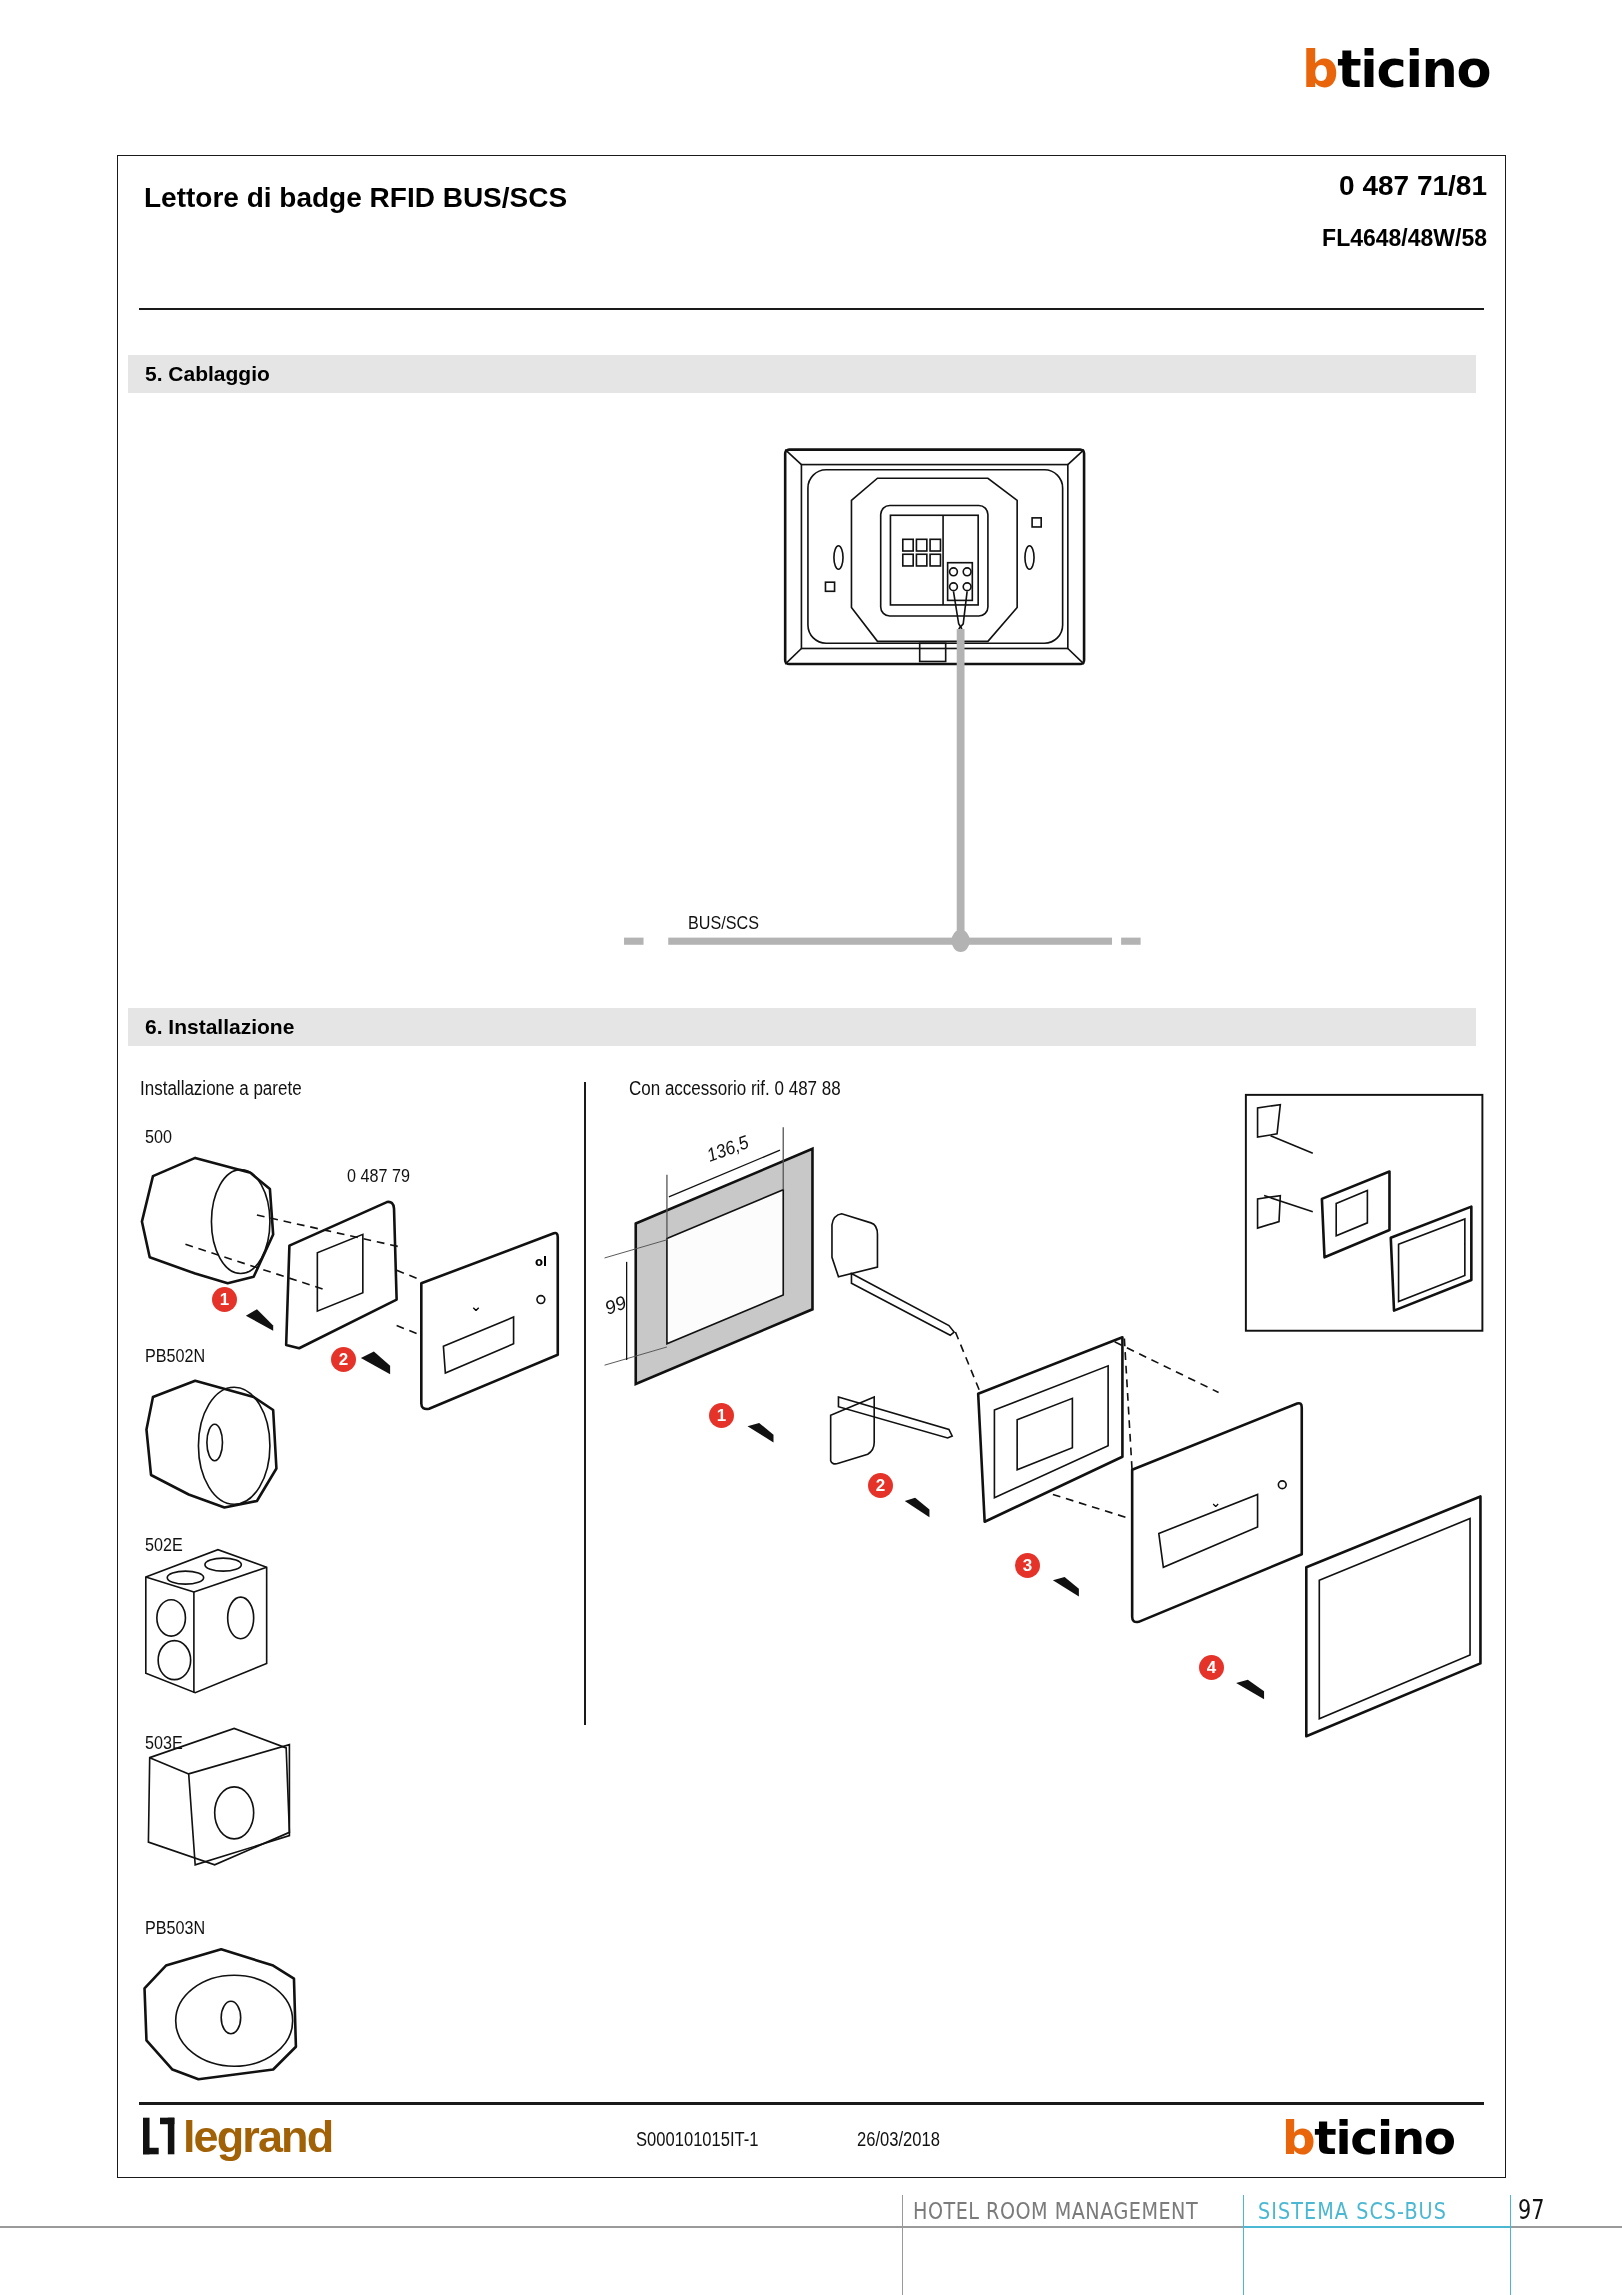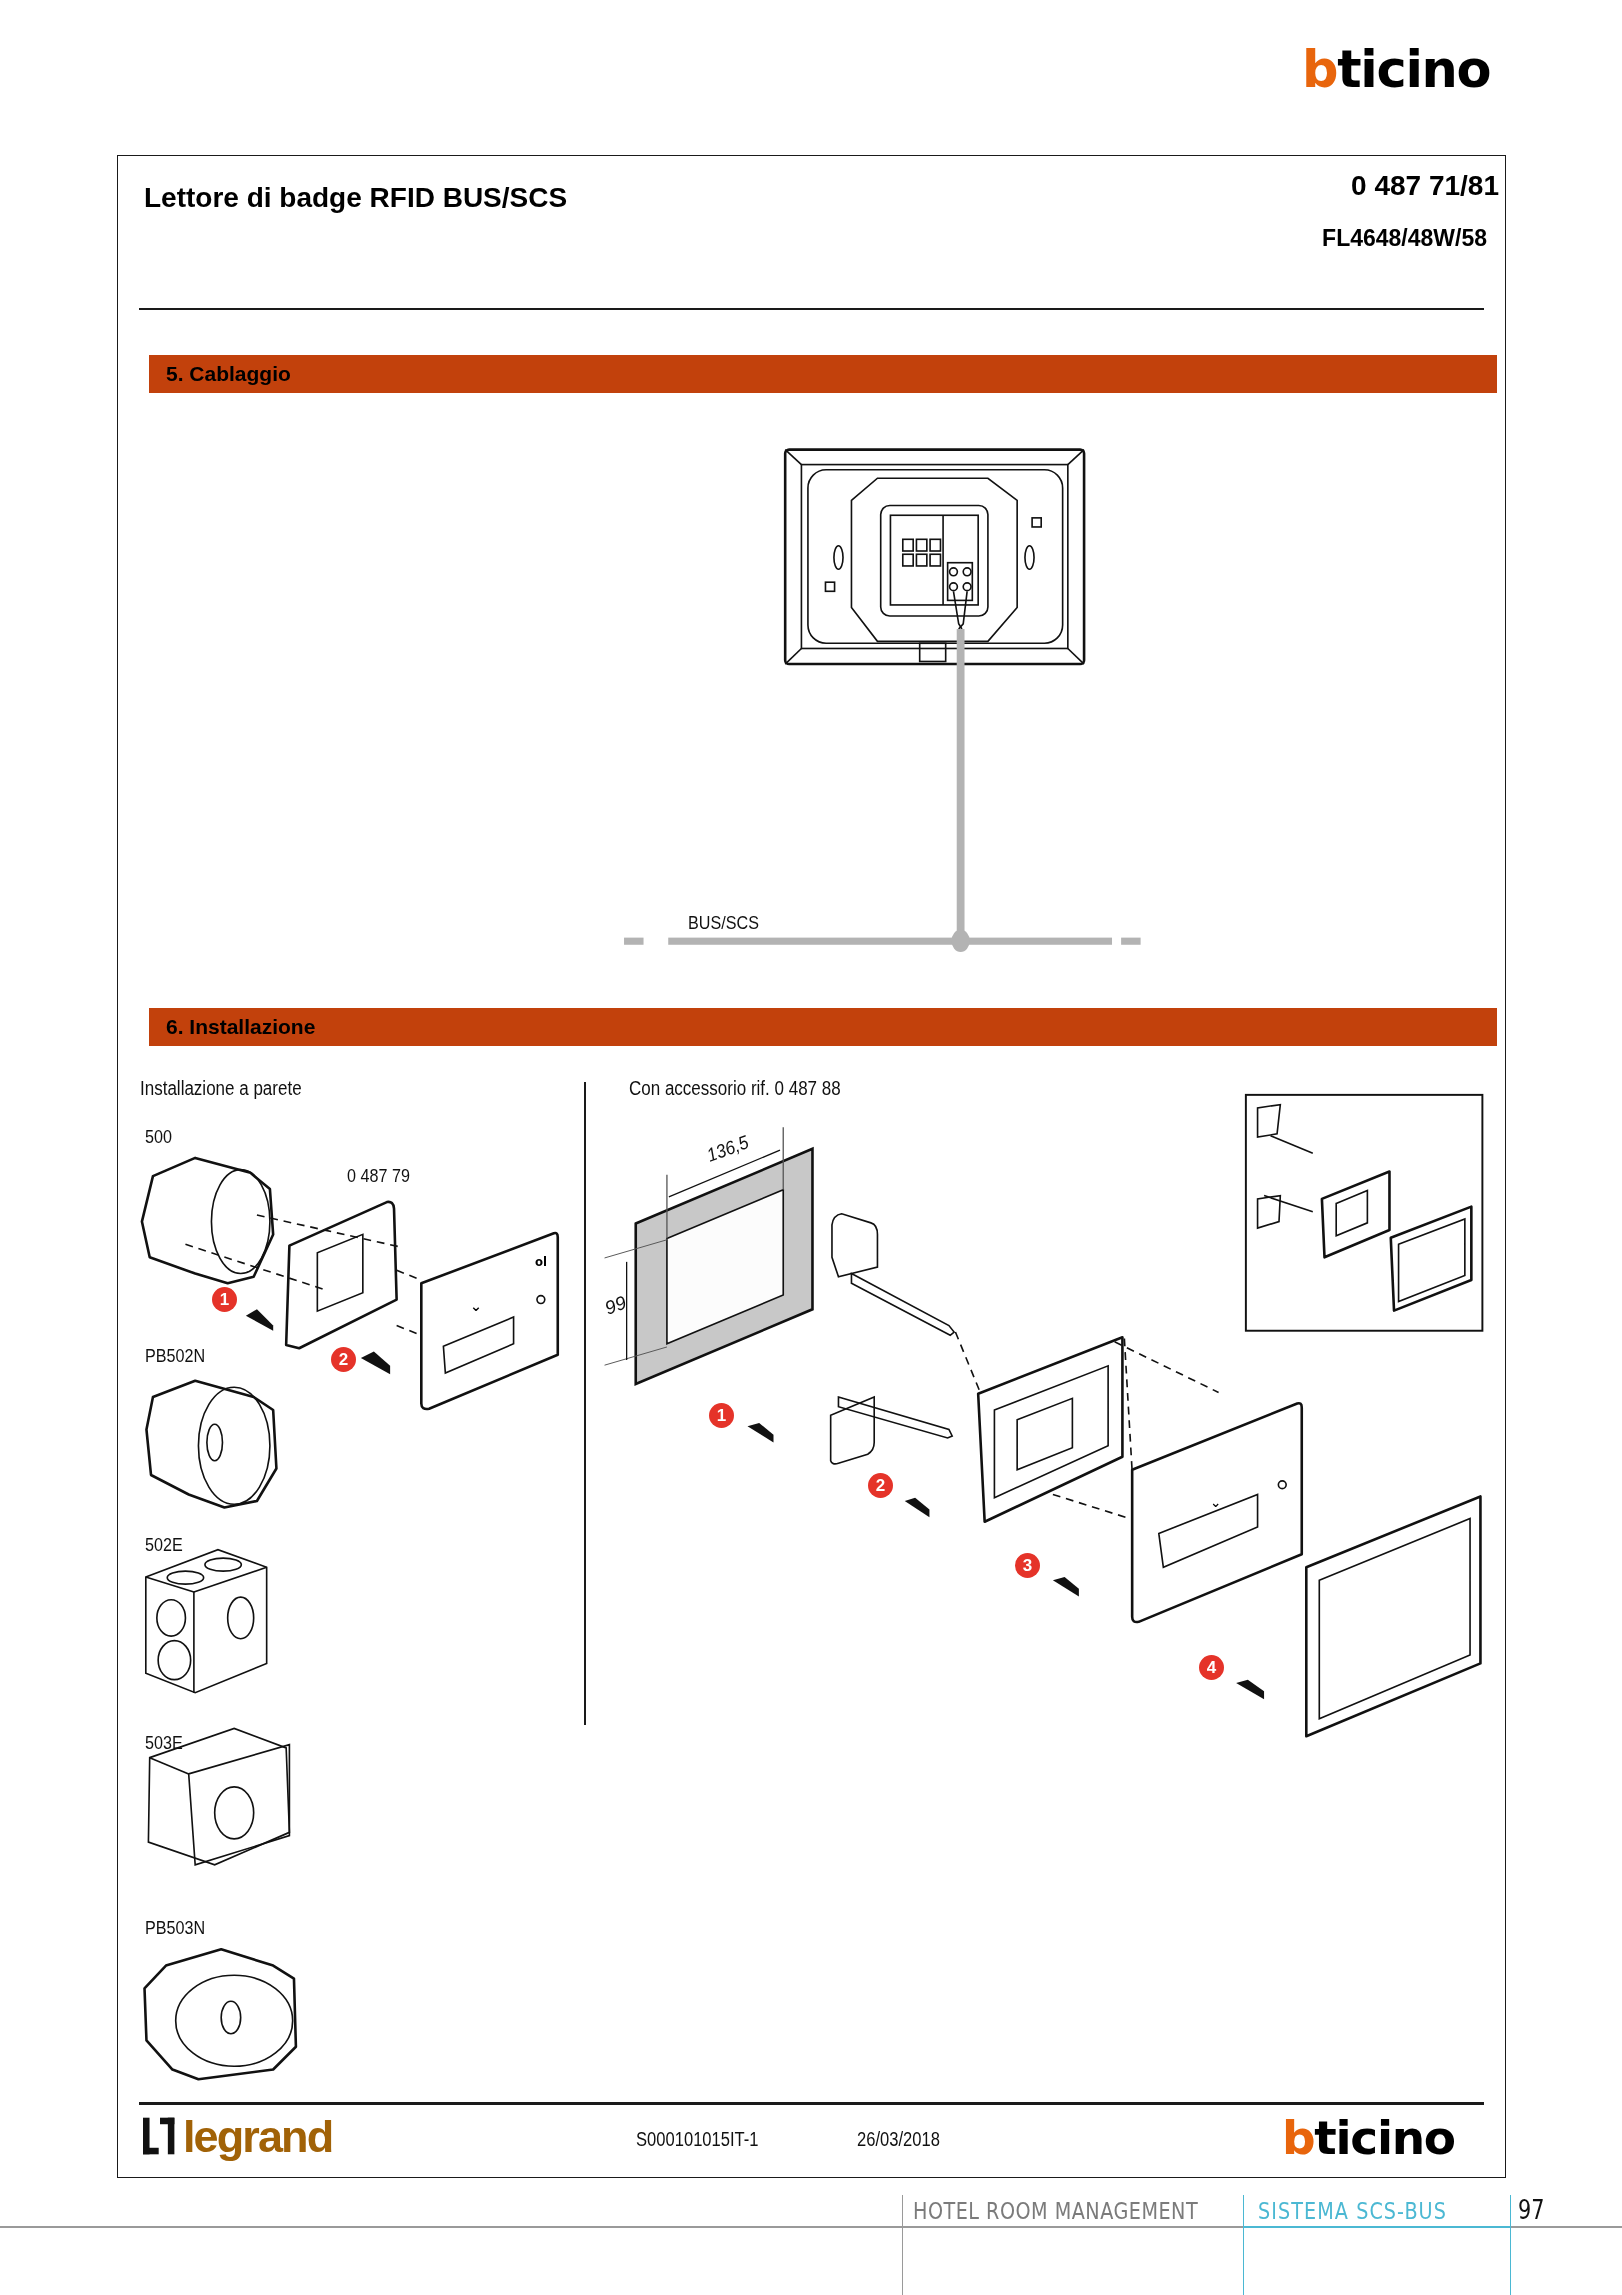--- a/index.html
+++ b/index.html
@@ -9,25 +9,25 @@
 
   
   .bt-logo { font-family: "DejaVu Sans", sans-serif; font-weight: bold; letter-spacing: -1.3px; line-height: 1; }
   .bt-logo .b { color: #e8650c; }
   .bt-logo .rest { color: #000; text-align: center; }
   .lg-logo { font-family: "Liberation Sans", sans-serif; font-weight: bold; color: #a16207; line-height: 1; letter-spacing: -1.9px; }
 
   
   #frame { left: 117px; top: 155px; width: 1389px; height: 2023px; border: 1.9px solid #1a1a1a; box-sizing: border-box; }
   #title { left: 144px; top: 182px; font-size: 28px; font-weight: bold; }
-  #code1 { right: 124px; top: 170px; font-size: 28px; font-weight: bold; text-align: right; }
+  #code1 { right: 136px; top: 170px; font-size: 28px; font-weight: bold; text-align: right; }
   #code2 { right: 136px; top: 209px; font-size: 23px; font-weight: bold; text-align: right; margin-top: 16px; }
   #rule-top { left: 139px; top: 308px; width: 1345px; height: 1.9px; background: #1a1a1a; }
 
-  .section-bar { left: 149px; width: 1348px; height: 38px; background: #c2410c; }
+  .section-bar { left: 128px; width: 1348px; height: 38px; background: #e5e5e5; }
   .section-bar span { position: absolute; left: 17px; top: 6.5px; font-size: 21px; font-weight: bold; }
 
   .label { font-family: "Liberation Sans", sans-serif; font-size: 19px; color: #111; transform: scaleX(0.85); transform-origin: left top; white-space: nowrap; }
 
   #col-divider { left: 584px; top: 1082px; width: 1.9px; height: 643px; background: #1a1a1a; }
 
   #rule-bottom { left: 139px; top: 2102px; width: 1345px; height: 2.6px; background: #1a1a1a; }
 
   .num-badge { width: 25px; height: 25px; border-radius: 50%; background: #e53329; color: #fff; font-weight: bold; font-size: 17px; text-align: center; line-height: 25px; }
 

